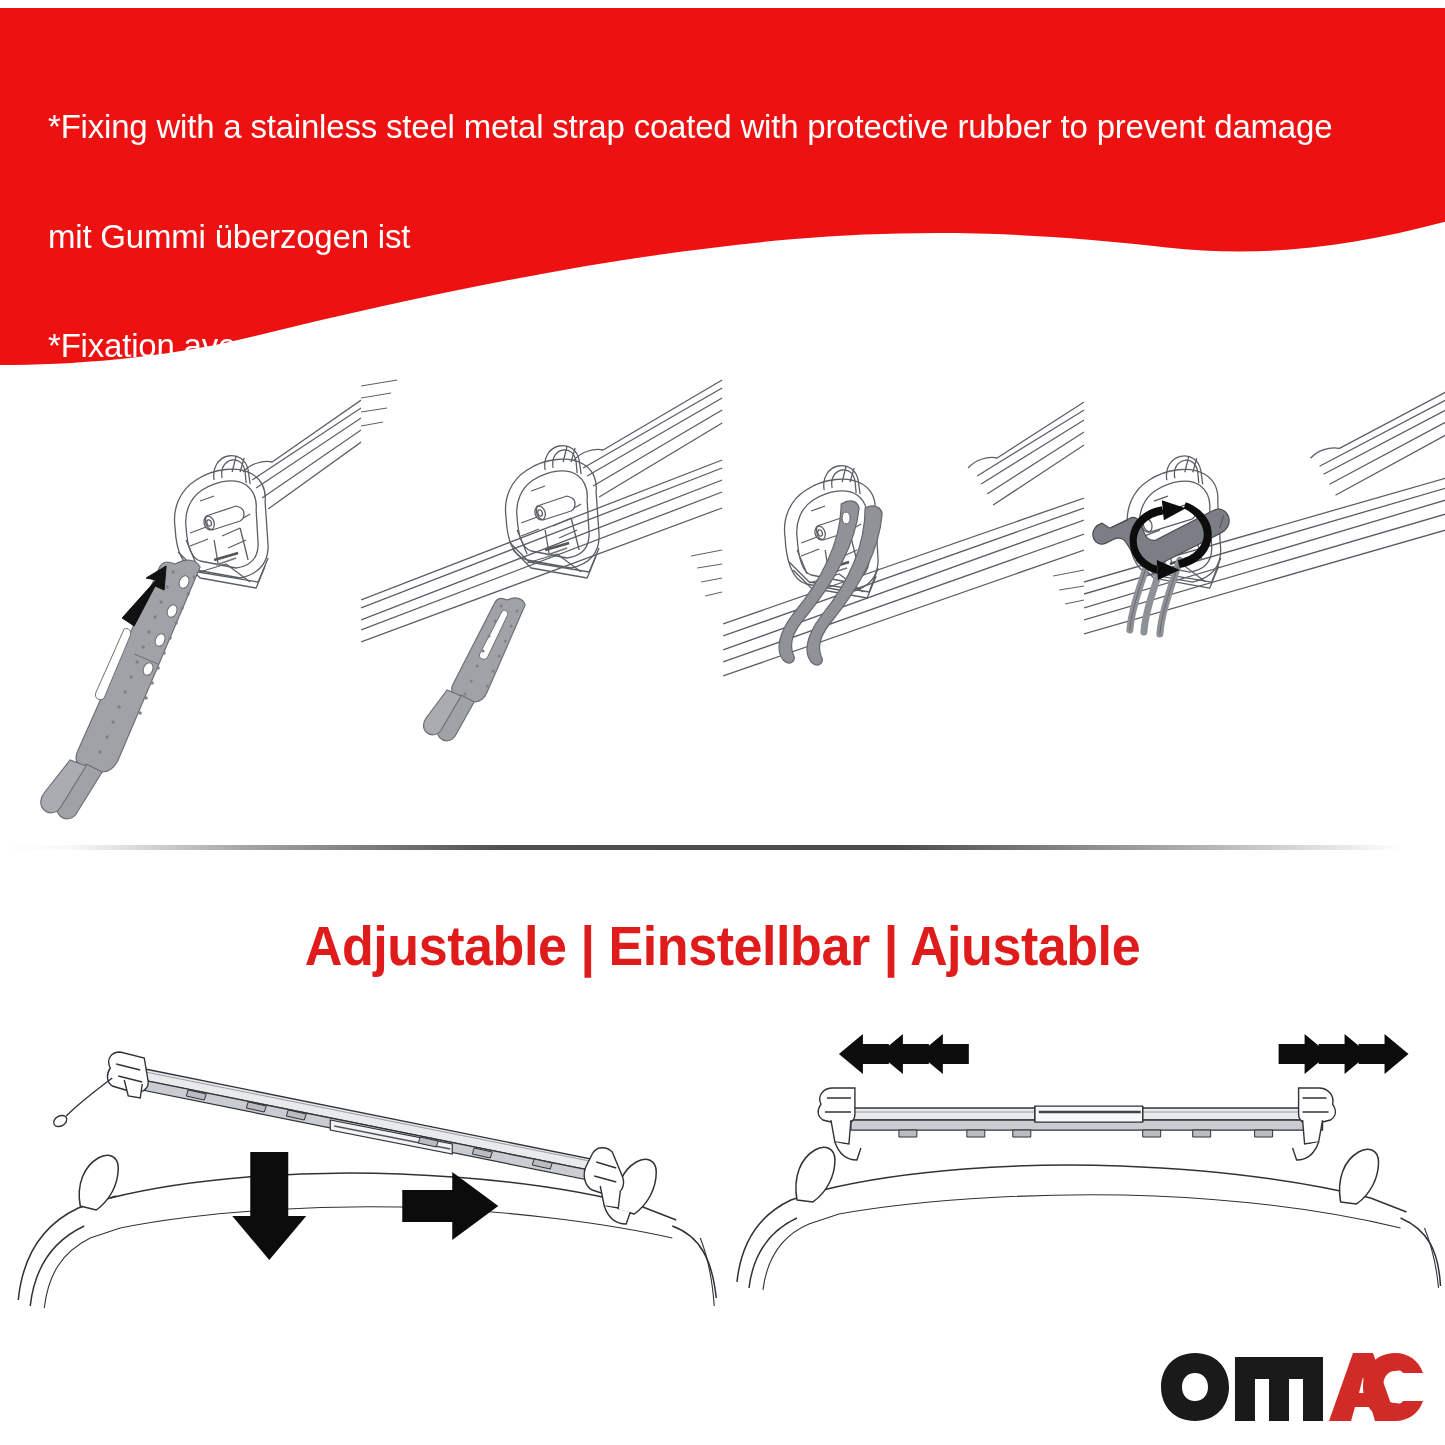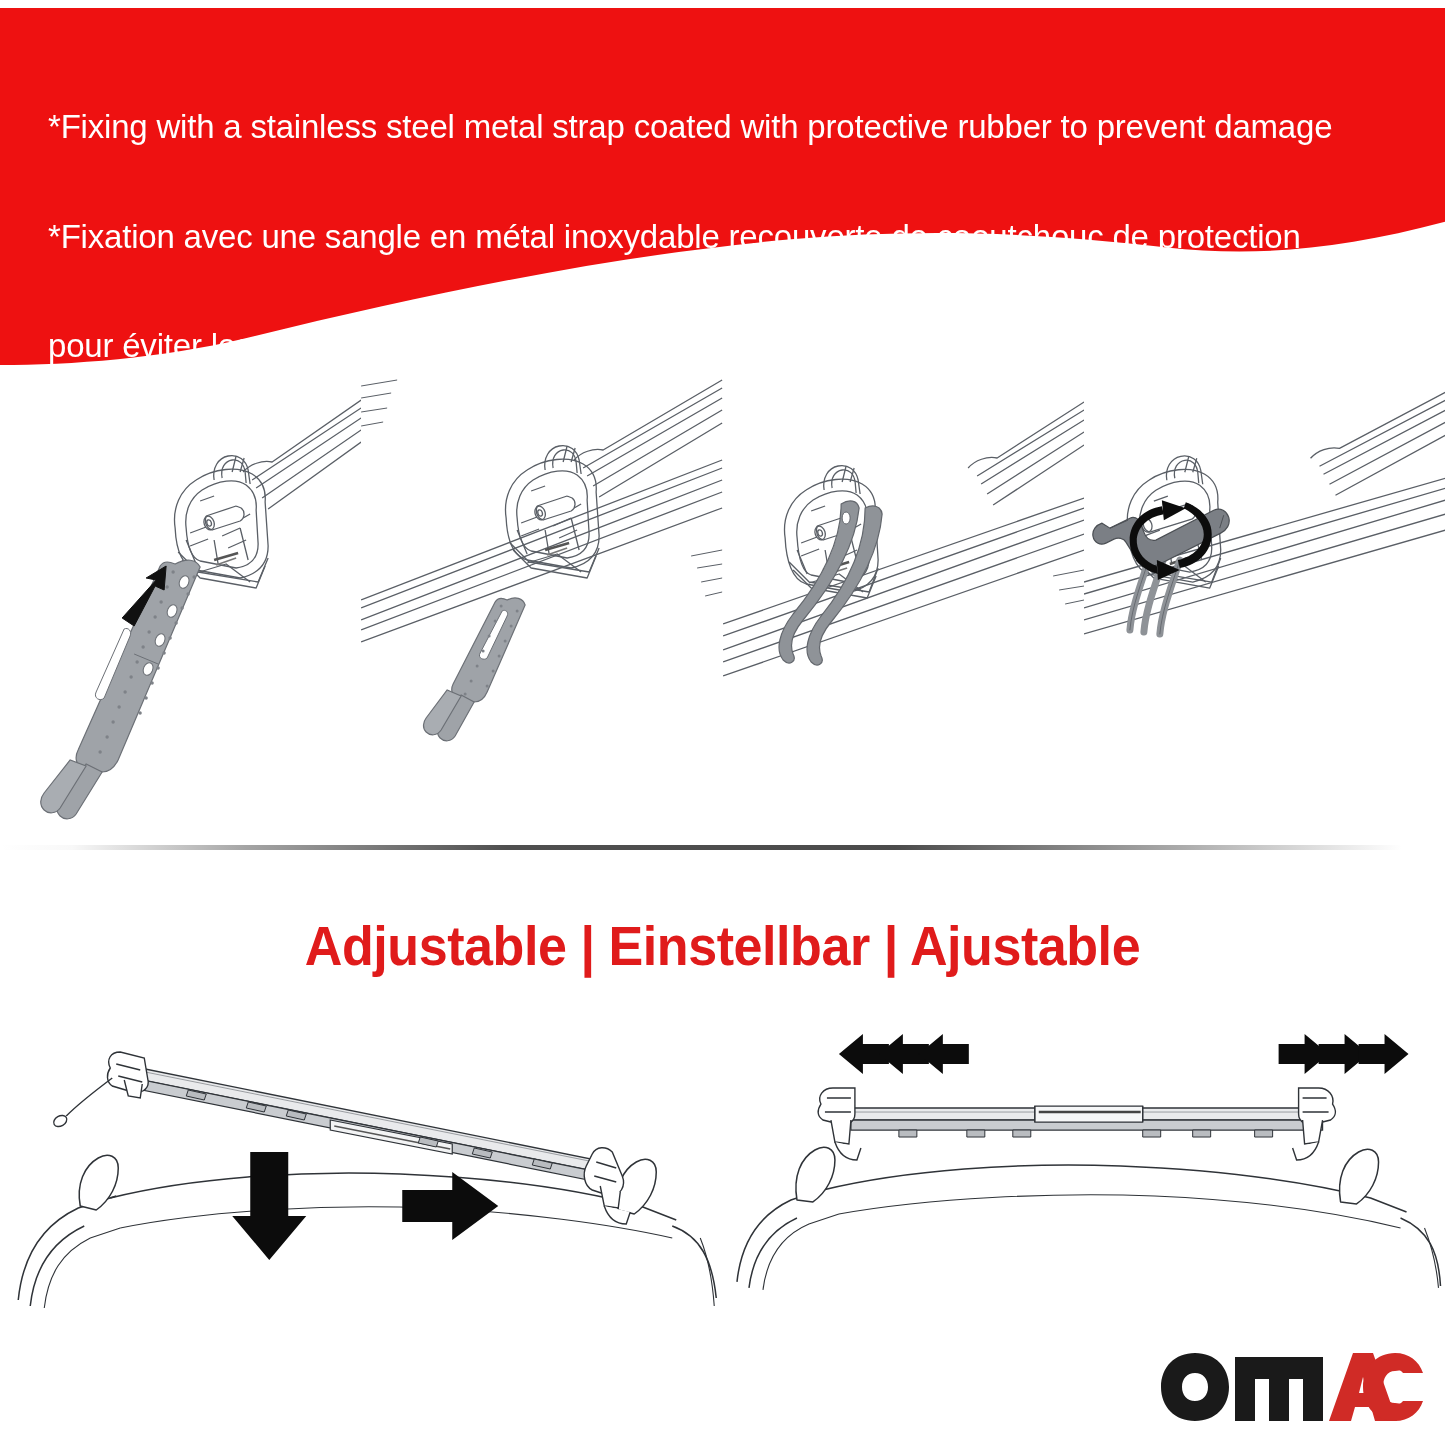--- a/index.html
+++ b/index.html
@@ -52,20 +52,21 @@
 <div id="banner">
   <svg viewBox="0 0 1445 360" preserveAspectRatio="none">
     <path id="banner-path" d="M0,0 L1445,0 L1445,205
              C1330,238 1240,246 1150,236
              C1010,220 900,218 780,228
              C600,244 420,282 240,326
              C160,345 70,352 0,352 Z" fill="#ee1111"></path>
   </svg>
   <div id="banner-text">
     <span class="ln">*Fixing with a stainless steel metal strap coated with protective rubber to prevent damage</span>
+    <span class="ln">mit Gummi überzogen ist</span>
     <span class="ln">*Fixation avec une sangle en métal inoxydable recouverte de caoutchouc de protection</span>
     <span class="ln">pour éviter les dommages.</span>
   </div>
 </div>
 
 <div id="steps">
 
   <div class="step">
     <svg viewBox="0 0 361 460" preserveAspectRatio="xMidYMid meet">
       <g fill="none" stroke="#5a5f66" stroke-width="1.3" stroke-linejoin="round">

